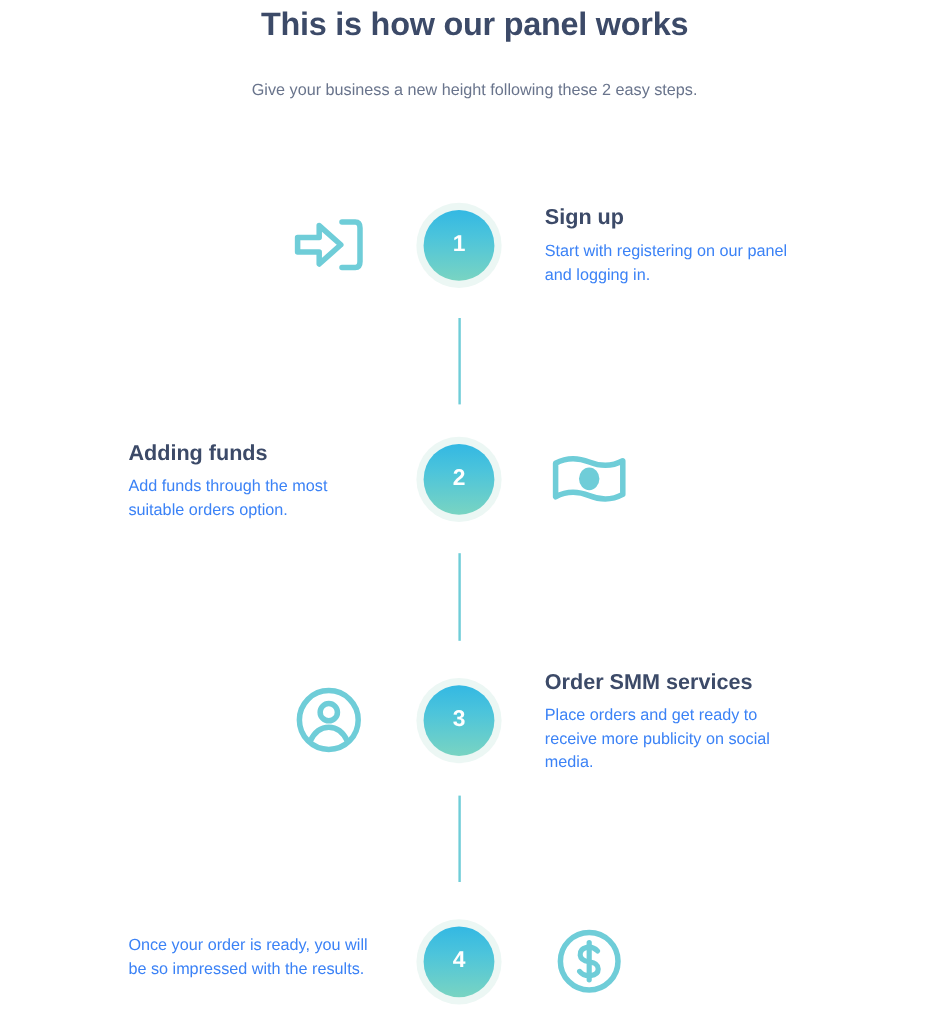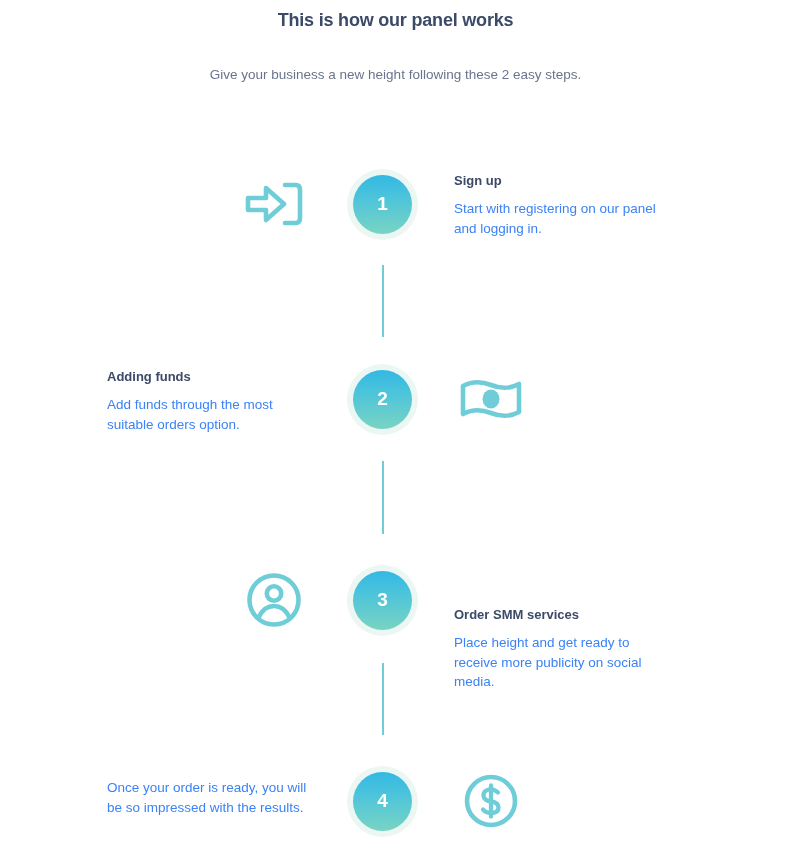--- a/index.html
+++ b/index.html
@@ -21,21 +21,21 @@
 
   
   .header {
     position: absolute;
     top: 0;
     left: 0;
     width: 791px;
     text-align: center;
   }
   .page-title {
-    font-size: 18px;
+    font-size: 27px;
     font-weight: bold;
     color: #3c4a68;
     letter-spacing: -0.2px;
     line-height: 34px;
     padding-top: 3px;
   }
   .page-subtitle {
     font-size: 13.5px;
     color: #69748c;
     line-height: 20px;
@@ -111,21 +111,21 @@
     align-items: center;
     justify-content: center;
   }
 
   
   .text-block {
     position: absolute;
     width: 210px;
   }
   .step-title {
-    font-size: 13px;
+    font-size: 18px;
     font-weight: bold;
     color: #3c4a68;
     line-height: 18px;
   }
   .step-desc {
     font-size: 13.5px;
     color: #3b82f6;
     line-height: 19.5px;
     padding-top: 9px;
   }
@@ -134,21 +134,21 @@
   .step-1 .circle-wrap { top: 169px; }
   .step-1 .icon-slot   { top: 168px; left: 238px; }
   .step-1 .text-block  { top: 172px; left: 454px; }
 
   .step-2 .circle-wrap { top: 364px; }
   .step-2 .icon-slot   { top: 363px; left: 455px; }
   .step-2 .text-block  { top: 368px; left: 107px; }
 
   .step-3 .circle-wrap { top: 565px; }
   .step-3 .icon-slot   { top: 564px; left: 238px; }
-  .step-3 .text-block  { top: 559px; left: 454px; margin-top: 47px; }
+  .step-3 .text-block  { top: 559px; left: 454px; }
 
   .step-4 .circle-wrap { top: 766px; }
   .step-4 .icon-slot   { top: 765px; left: 455px; }
   .step-4 .text-block  { top: 769px; left: 107px; }
 
   .conn-1 { top: 265px; height: 72px; }
   .conn-2 { top: 461px; height: 73px; }
   .conn-3 { top: 663px; height: 72px; }
 </style>
 </head>
@@ -223,21 +223,21 @@
 
       <div class="circle-wrap">
         <div class="circle-ring"></div>
         <div class="circle-core">
           <span class="circle-num">3</span>
         </div>
       </div>
 
       <div class="text-block">
         <div class="step-title">Order SMM services</div>
-        <div class="step-desc">Place height and get ready to receive more publicity on social media.</div>
+        <div class="step-desc">Place orders and get ready to receive more publicity on social media.</div>
       </div>
     </div>
 
     <div class="step step-4">
 
       <div class="text-block">
         <div class="step-desc">Once your order is ready, you will be so impressed with the results.</div>
       </div>
 
       <div class="circle-wrap">

